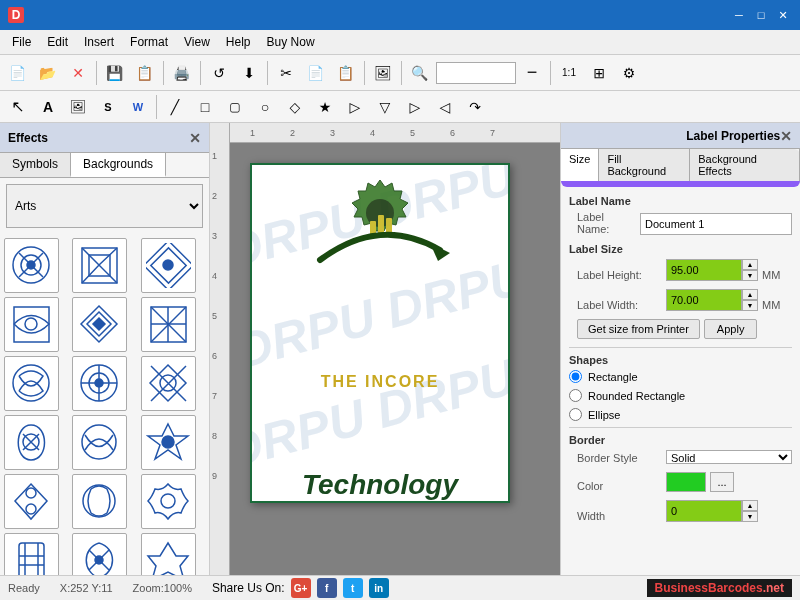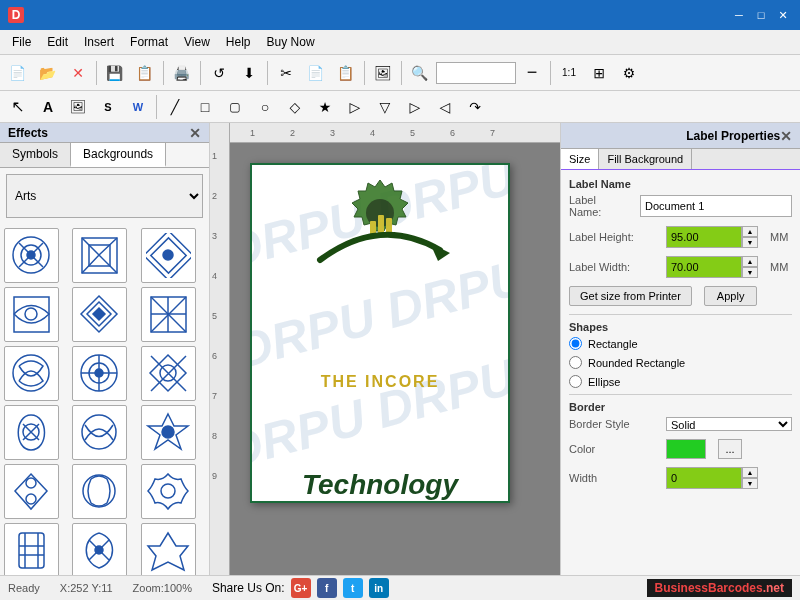--- a/index.html
+++ b/index.html
@@ -45,21 +45,21 @@
     .main-content {
       display: flex; height: calc(600px - 30px - 25px - 36px - 32px - 25px);
     }
 
     
     .effects-panel {
       width: 210px; background: #f5f5f5; border-right: 1px solid #ccc;
       display: flex; flex-direction: column;
     }
     .panel-header {
-      height: 20px; background: #d0d8e8; display: flex; align-items: center;
+      height: 30px; background: #d0d8e8; display: flex; align-items: center;
       justify-content: space-between; padding: 0 8px; font-weight: bold; border-bottom: 1px solid #aaa;
     }
     .panel-close { cursor: pointer; font-size: 14px; color: #555; }
     .panel-tabs { display: flex; border-bottom: 1px solid #aaa; }
     .panel-tab {
       padding: 4px 12px; cursor: pointer; background: #e8e8e8; border-right: 1px solid #aaa;
       border-bottom: 2px solid transparent;
     }
     .panel-tab.active { background: white; border-bottom: 2px solid white; }
     .effects-dropdown { margin: 6px; }
@@ -108,29 +108,29 @@
 
     
     .props-panel {
       width: 240px; background: #f5f5f5; border-left: 1px solid #ccc;
       display: flex; flex-direction: column;
     }
     .props-header {
       height: 26px; background: #d0d8e8; display: flex; align-items: center;
       justify-content: flex-end; padding: 0 8px; font-weight: bold; border-bottom: 1px solid #aaa;
     }
-    .props-tabs { display: flex; border-bottom: 1px solid #8b5cf6; background: #e8e8e8; }
+    .props-tabs { display: flex; border-bottom: 6px solid #8b5cf6; background: #e8e8e8; border-radius: 6px; }
     .props-tab {
       padding: 4px 8px; cursor: pointer; font-size: 11px; border-right: 1px solid #aaa;
     }
     .props-tab.active { background: white; }
     .props-content { padding: 8px; flex: 1; overflow-y: auto; }
 
     .prop-section-label { font-size: 11px; color: #333; margin-bottom: 4px; font-weight: bold; }
-    .prop-row { display: flex; align-items: center; margin-bottom: 8px; gap: 12px; }
+    .prop-row { display: flex; align-items: flex-end; margin-bottom: 8px; gap: 4px; margin-left: 8px; }
     .prop-label { width: 85px; font-size: 11px; color: #555; }
     .prop-input { flex: 1; height: 22px; border: 1px solid #aaa; padding: 0 4px; background: white; font-size: 11px; }
     .prop-input-num { width: 76px; height: 22px; border: 1px solid #aaa; padding: 0 4px; background: #84cc16; font-size: 11px; }
     .prop-unit { font-size: 11px; color: #555; }
     .prop-btn {
       padding: 3px 10px; border: 1px solid #aaa; background: #e8e8e8; cursor: pointer;
       border-radius: 2px; font-size: 11px;
     }
     .prop-btn-apply {
       padding: 3px 12px; border: 1px solid #aaa; background: #e8e8e8; cursor: pointer;
@@ -463,29 +463,31 @@
   </div>
 
   <div class="props-panel">
     <div class="props-header">
       <span>Label Properties</span>
       <span class="panel-close">✕</span>
     </div>
     <div class="props-tabs">
       <div class="props-tab active">Size</div>
       <div class="props-tab">Fill Background</div>
+      <div class="props-tab">Background Effects</div>
     </div>
     <div class="props-content">
 
       <div class="prop-section-label">Label Name</div>
       <div class="prop-row">
         <span class="prop-label">Label Name:</span>
         <input type="text" class="prop-input" value="Document 1" style="">
       </div>
 
+      <div class="prop-section-label">Label Size</div>
       <div class="prop-row">
         <span class="prop-label">Label Height:</span>
         <div class="spin-group">
           <input type="text" class="prop-input-num" value="95.00" style="">
           <div class="spin-btns">
             <div class="spin-btn">▲</div>
             <div class="spin-btn">▼</div>
           </div>
         </div>
         <span class="prop-unit">MM</span>

